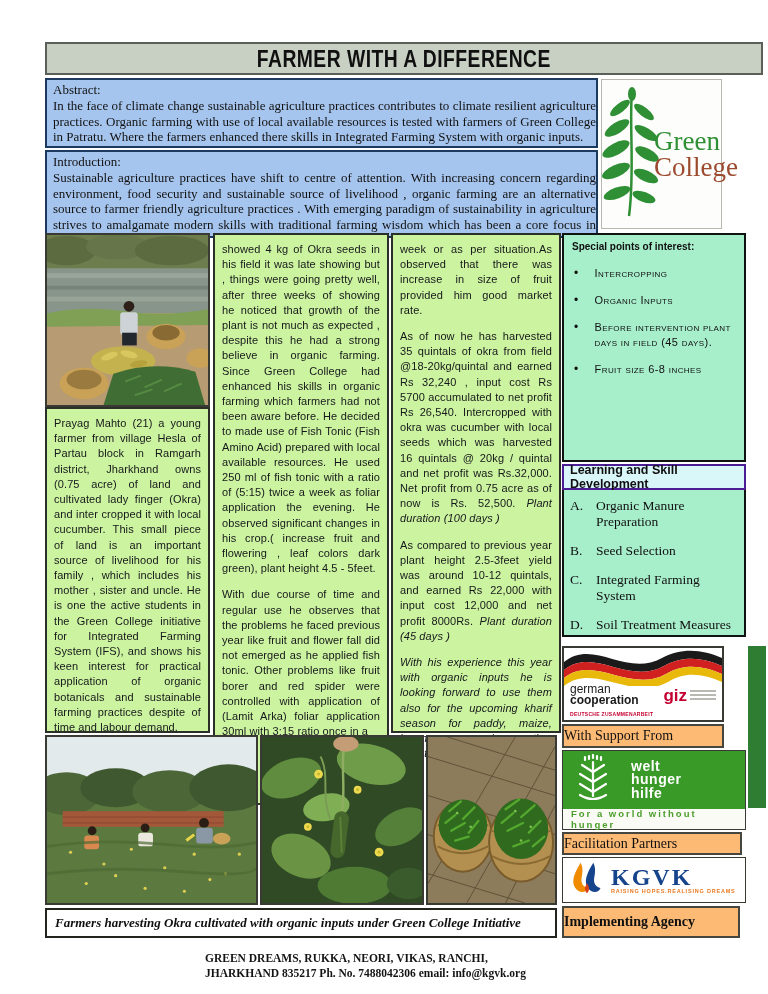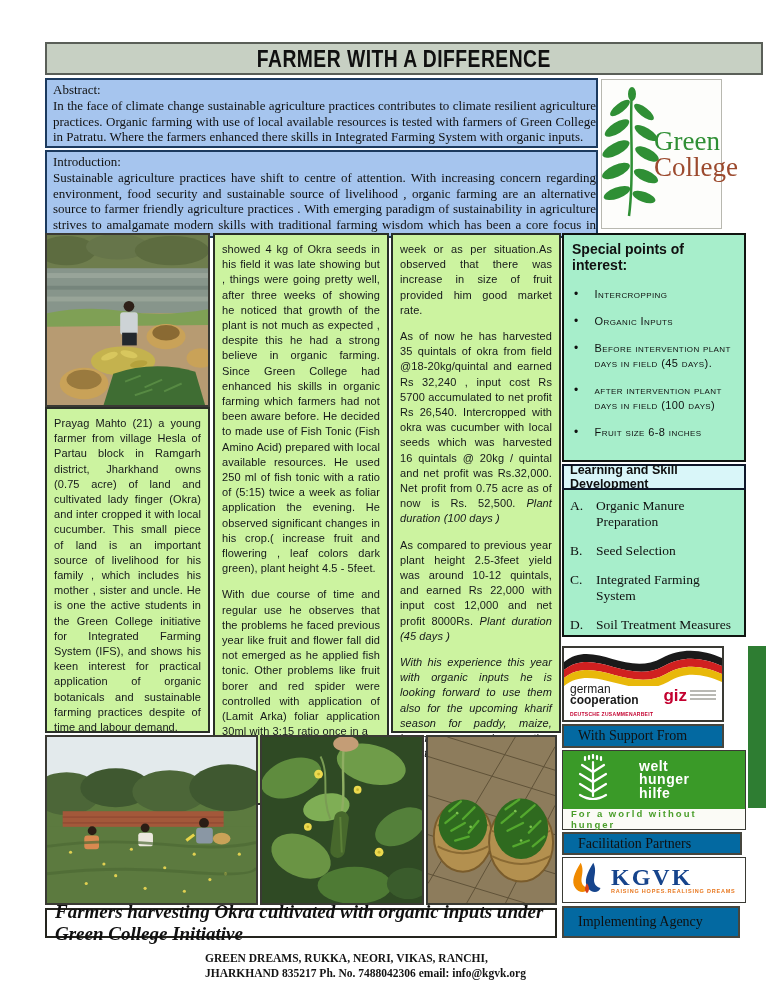--- a/index.html
+++ b/index.html
@@ -42,70 +42,70 @@
             letter-spacing:.1px;}
   .greenbox p{margin:0 0 11px 0;}
   .left-text{left:45px;top:407px;width:165px;height:326px;}
   .col1{left:213px;top:233px;width:176px;height:572px;}
   .col2{left:391px;top:233px;width:170px;height:500px;}
   .it{font-style:italic;}
 
   
   .special{left:562px;top:233px;width:184px;height:229px;background:#a7eecb;
            border:2px solid #101410;padding:6px 8px;}
-  .special-h{font-size:14px;font-weight:bold;color:#101010;margin-bottom:14px;}
+  .special-h{font-size:10px;font-weight:bold;color:#101010;margin-bottom:14px;}
   .sp-item{display:flex;margin-bottom:12px;font-size:11px;line-height:15px;
            font-variant:small-caps;letter-spacing:.4px;color:#101010;}
   .sp-item::before{content:"\2022";margin:0 16px 0 2px;font-size:12px;}
 
   .skills-head{left:562px;top:464px;width:184px;height:26px;background:#d9f6f9;
-               border:2px solid #0f172a;display:flex;align-items:center;padding-left:6px;
+               border:2px solid #4c1d95;display:flex;align-items:center;padding-left:6px;
                font-size:12.5px;font-weight:bold;color:#101010;}
   .skills-box{left:562px;top:490px;width:184px;height:147px;background:#a7eecb;
               border:2px solid #101410;border-top:none;padding:8px 6px;
               font-family:"Liberation Serif",serif;font-size:13.5px;color:#101010;}
   .sk-item{display:flex;margin-bottom:13px;line-height:16px;}
   .sk-letter{width:26px;flex:none;}
 
   
   .german-box{left:562px;top:646px;width:162px;height:76px;background:#fff;
               border:2px solid #3a3a34;overflow:hidden;}
   .german-words{position:absolute;left:6px;top:36px;line-height:11px;color:#1a1a1a;}
   .german-w1{font-size:12px;}
   .german-w2{font-size:12px;font-weight:bold;}
   .german-w3{font-size:5px;color:#c3002f;font-weight:bold;letter-spacing:.3px;margin-top:3px;}
   .giz-wrap{position:absolute;right:6px;top:40px;display:flex;align-items:flex-start;}
   .giz-word{color:#c3002f;font-weight:bold;font-size:17px;line-height:15px;}
   .giz-lines{margin-left:3px;margin-top:2px;}
   .giz-lines div{width:26px;height:2px;background:#b9b9b4;margin-bottom:2px;}
   .green-strip{left:748px;top:646px;width:18px;height:162px;background:#2e7d32;}
 
-  .graybar{background:#0369a1;border:2px solid #46463e;
+  .graybar{background:#fdba74;border:2px solid #46463e;
            font-family:"Liberation Serif",serif;font-size:14px;color:#101010;
-           display:flex;align-items:center;padding-left:14px;}
+           display:flex;align-items:center;padding-left:0;}
   .support-bar{left:562px;top:724px;width:162px;height:24px;}
   .facil-bar{left:562px;top:832px;width:180px;height:23px;}
-  .impl-bar{left:562px;top:906px;width:178px;height:32px;}
+  .impl-bar{left:562px;top:906px;width:178px;height:32px;font-weight:bold;}
 
   .whh-box{left:562px;top:750px;width:184px;height:80px;border:1px solid #3a3a34;}
   .whh-green{height:58px;background:#3a9a28;display:flex;align-items:center;padding-left:8px;}
-  .whh-words{color:#fff;font-weight:bold;font-size:14px;line-height:13.5px;margin-left:24px;
+  .whh-words{color:#fff;font-weight:bold;font-size:14px;line-height:13.5px;margin-left:16px;
              letter-spacing:.5px;}
   .whh-tag{height:20px;background:#fbfbf6;color:#4a9e2a;font-weight:bold;font-size:9.5px;
            letter-spacing:2px;display:flex;align-items:center;padding-left:8px;}
 
   .kgvk-box{left:562px;top:857px;width:184px;height:46px;background:#fff;
             border:1px solid #3a3a34;display:flex;align-items:center;padding-left:6px;}
   .kgvk-text{margin-left:6px;}
   .kgvk-name{color:#16448c;font-weight:bold;font-size:24px;line-height:22px;letter-spacing:2px;font-family:Liberation Serif, serif;}
   .kgvk-tag{color:#e87820;font-weight:bold;font-size:5.5px;letter-spacing:.8px;}
 
   .caption{left:45px;top:908px;width:512px;height:30px;background:#fff;border:2px solid #24241e;
            font-family:"Liberation Serif",serif;font-weight:bold;font-style:italic;
-           font-size:19px;color:#101010;display:flex;align-items:center;padding-left:8px;}
+           font-size:13px;color:#101010;display:flex;align-items:center;padding-left:8px;}
   .footer{left:205px;top:951px;width:430px;font-family:"Liberation Serif",serif;
           font-weight:bold;font-size:11.5px;line-height:15px;color:#141414;}
 </style>
 </head>
 <body>
 
 <div id="page">
 
   <div class="abs title-bar">
     <span>FARMER WITH A DIFFERENCE</span>
@@ -189,21 +189,20 @@
     <p><span>As of now he has harvested 35 quintals  of okra from field @18-20kg/quintal and earned Rs 32,240 , input cost Rs 5700 accumulated to net profit Rs 26,540. Intercropped with okra was cucumber with local seeds which was harvested 16 quintals @ 20kg / quintal and net profit was Rs.32,000.  Net profit from 0.75 acre as of now is Rs. 52,500. </span><span class="it">Plant duration (100 days )</span></p>
     <p><span>As compared to previous year plant height 2.5-3feet yield was around 10-12 quintals, and earned Rs 22,000 with input cost 12,000 and net profit 8000Rs. </span><span class="it">Plant duration (45 days )</span></p>
     <p class="it">With his experience this year with organic inputs he is looking forward to use them also for the upcoming kharif season for paddy, maize, legumes and other vegetables.</p>
   </div>
 
   <div class="abs special">
     <div class="special-h">Special points of interest:</div>
     <div class="sp-item">Intercropping</div>
     <div class="sp-item">Organic Inputs</div>
     <div class="sp-item">Before intervention plant days in field (45 days).</div>
-    <div class="sp-item">after intervention plant days in field (100 days)</div>
     <div class="sp-item">Fruit size 6-8 inches</div>
   </div>
 
   <div class="abs skills-head">Learning and Skill Development</div>
   <div class="abs skills-box">
     <div class="sk-item">
       <span class="sk-letter">A.</span>
       <span>Organic Manure Preparation</span>
     </div>
     <div class="sk-item">

